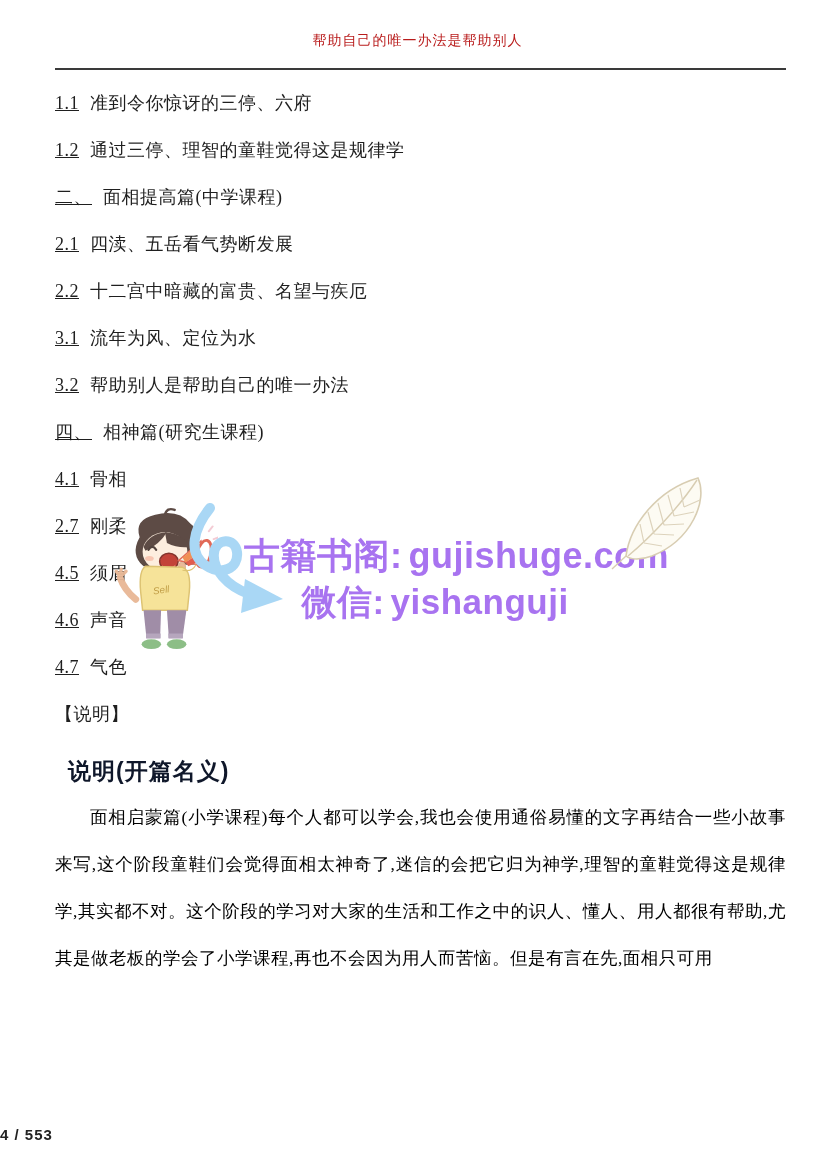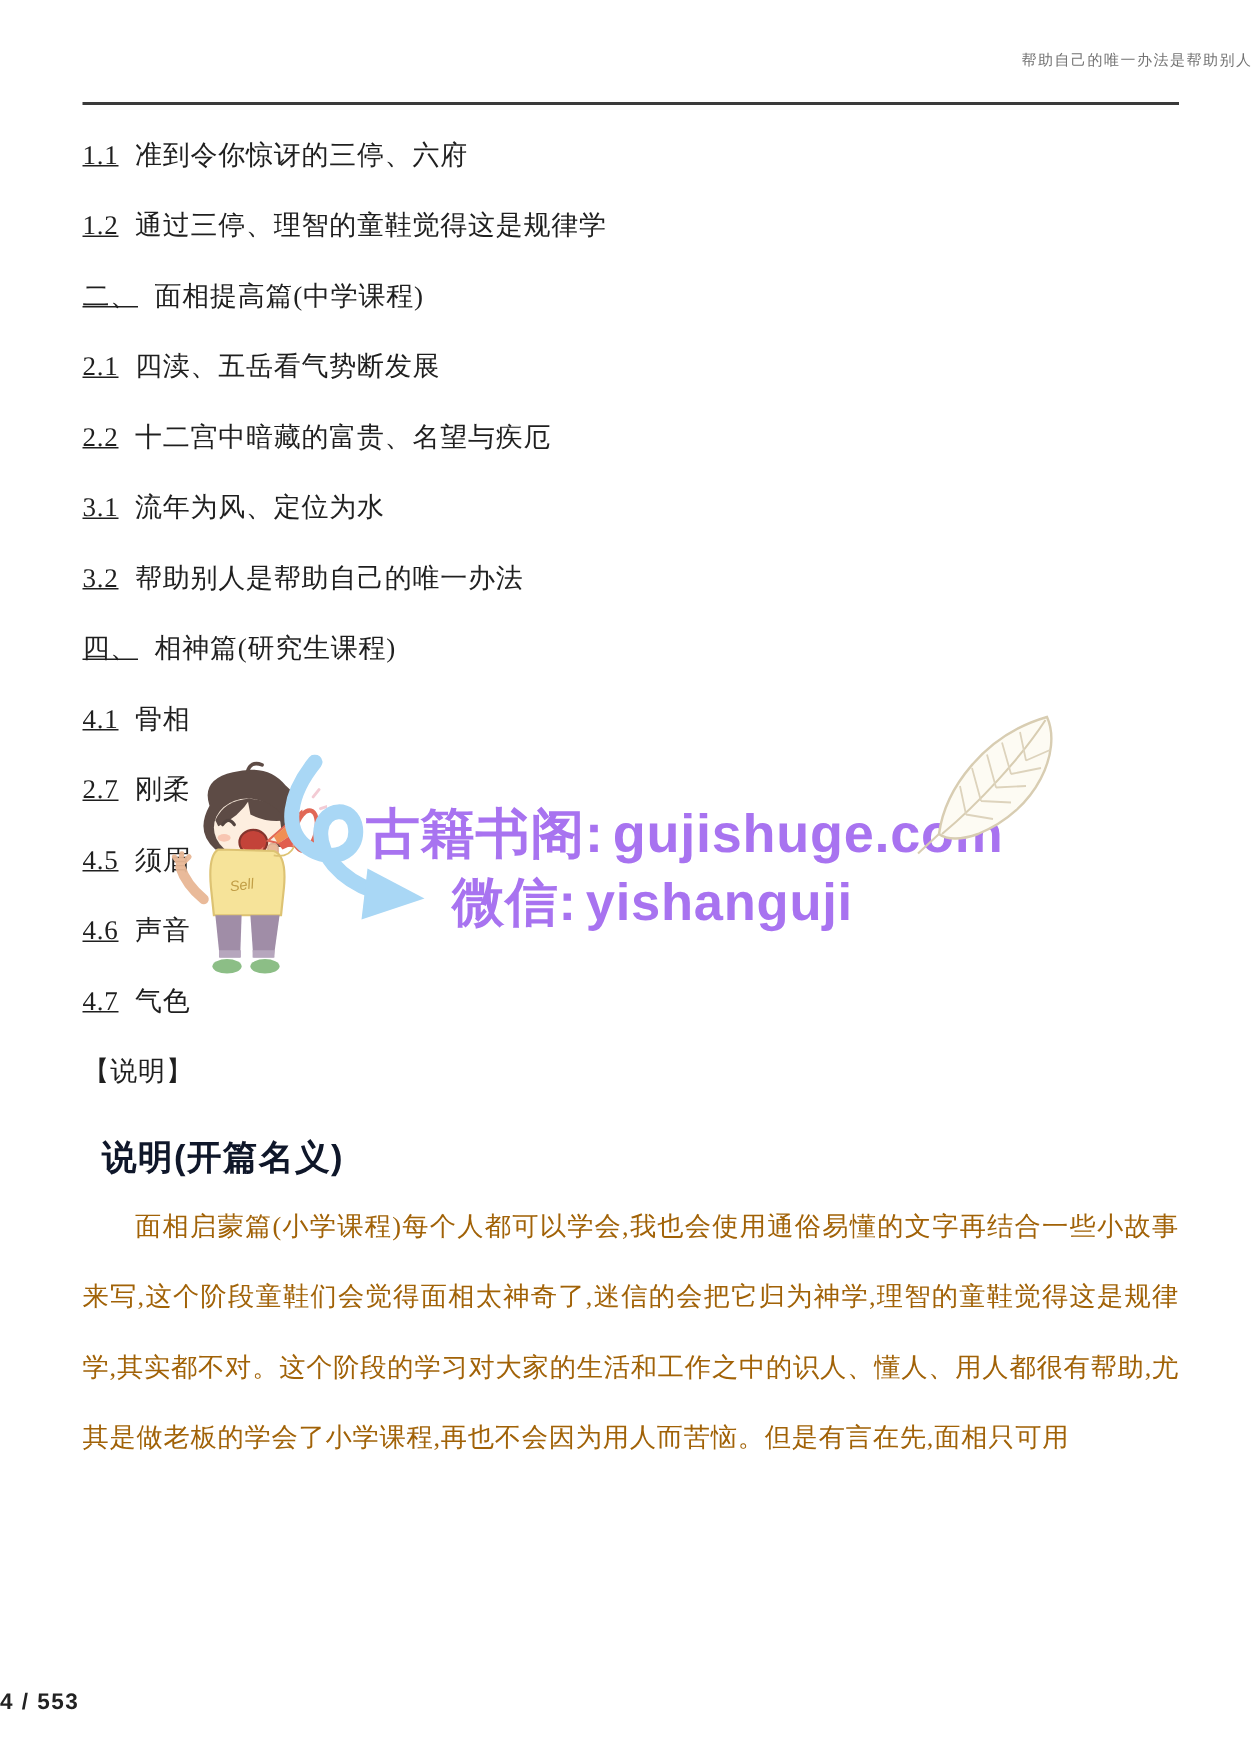--- a/index.html
+++ b/index.html
@@ -8,25 +8,25 @@
     width:835px;height:1164px;
     margin:0 auto;
     background:#ffffff;
     overflow:hidden;
     font-family:"Liberation Serif","DejaVu Serif",serif;
     color:#1f1f1f;
   }
   
   .page-header{
     margin-top:30px;
-    text-align:right;
-    font-size:10px;
+    text-align:center;
+    font-size:14px;
     line-height:22px;
     letter-spacing:1px;
-    color:#737373;
+    color:#b91c1c;
   }
   .rule{
     border:none;
     border-top:2px solid #3a3a3a;
     margin:16px 49px 0 55px;
   }
   
   .toc{
     list-style:none;
     margin:10px 49px 0 55px;
@@ -51,21 +51,21 @@
     color:#0f172a;
     letter-spacing:1px;
   }
   .body-paragraph{
     margin:8px 49px 0 55px;
     text-align:justify;
     text-indent:2em;
     font-size:17.5px;
     line-height:47px;
     letter-spacing:0.5px;
-    color:#a16207;
+    color:#000000;
   }
   
   .page-footer{
     position:absolute;
     left:0;right:0;bottom:21px;
     font-family:"Liberation Sans","DejaVu Sans",sans-serif;
     font-weight:bold;
     font-size:15px;
     color:#222222;
     letter-spacing:1px;

